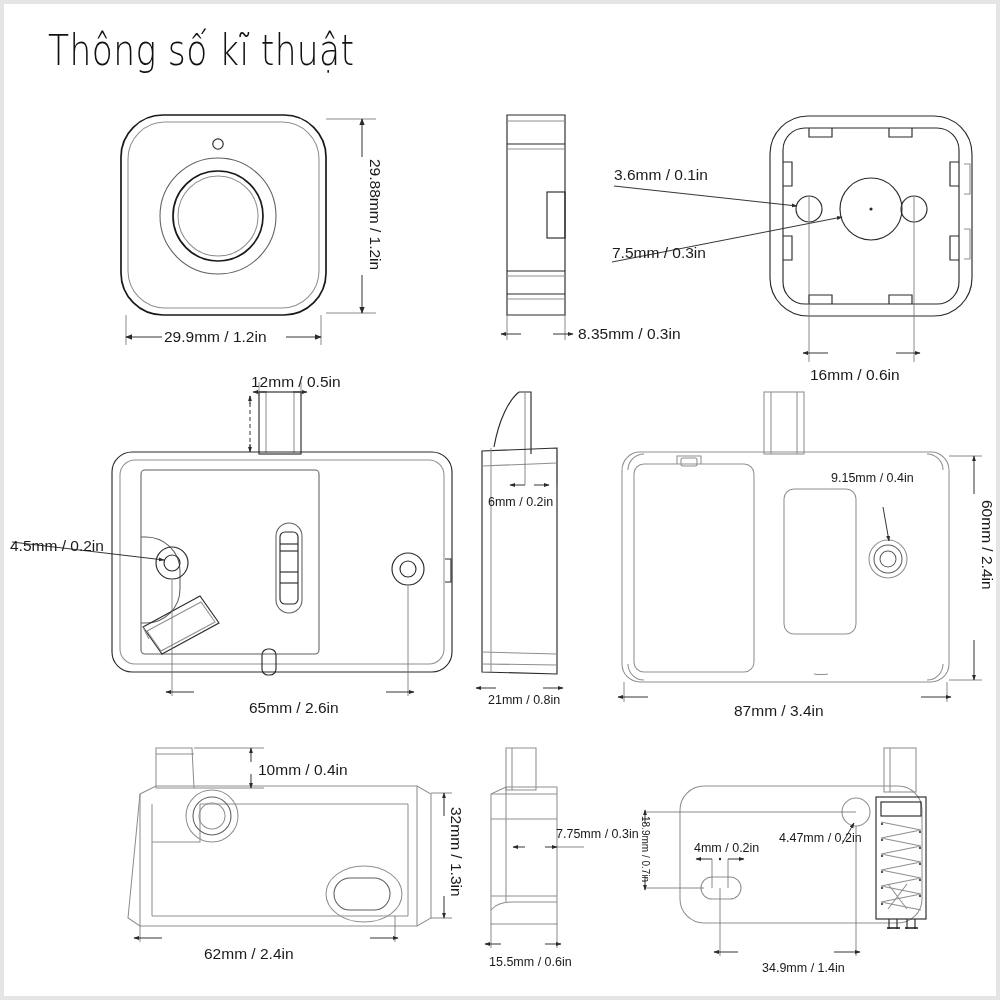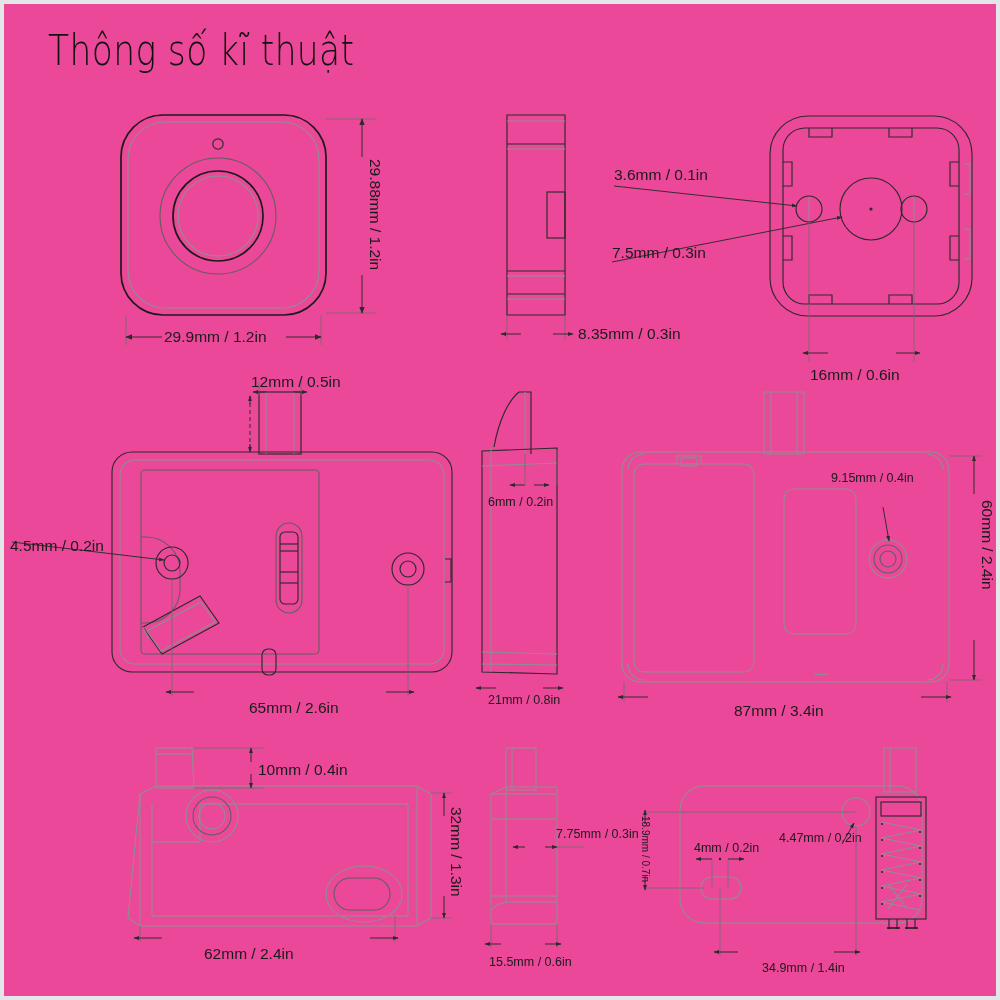--- a/index.html
+++ b/index.html
@@ -1,21 +1,21 @@
 <!DOCTYPE html>
 <html><head>
 <meta charset="utf-8">
 <title>Thông số kĩ thuật</title>
 <style>
   html,body{margin:0;padding:0;background:#e6e7e8;}
   body{font-family:"Liberation Sans","DejaVu Sans",sans-serif;}
   #page{
     position:relative;
     width:1000px;height:1000px;
-    background:#ec4899;
+    background:#ffffff;
     border:4px solid #e4e5e6;
     box-sizing:border-box;
     overflow:hidden;
   }
   #page-title{
     position:absolute;
     left:44px; top:22px;
     font-size:42px;
     letter-spacing:0.5px;
     color:#111;

